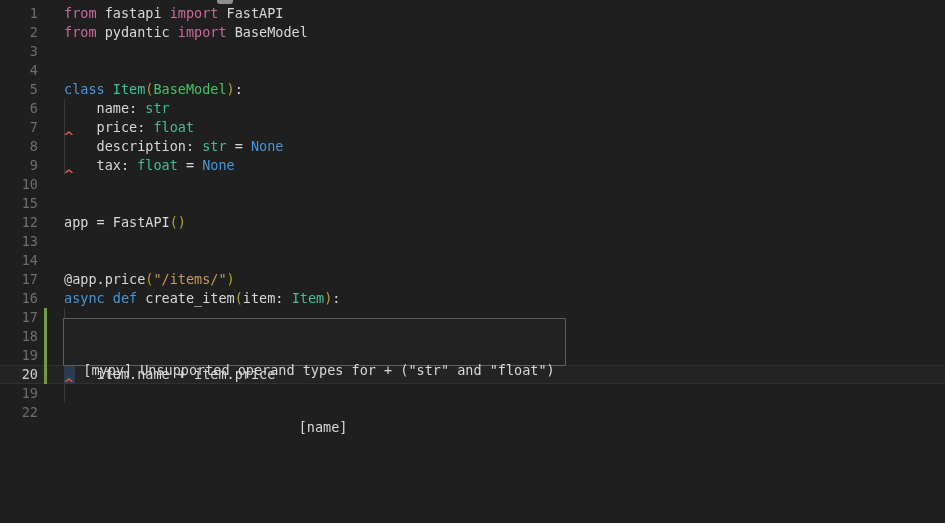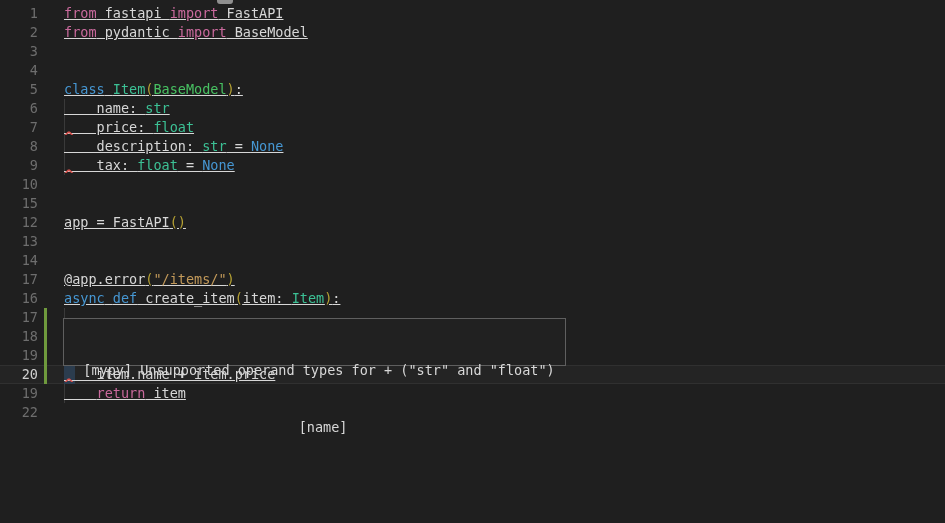--- a/index.html
+++ b/index.html
@@ -24,21 +24,21 @@
     border-top:1px solid var(--cursorline_edge);
     border-bottom:1px solid var(--cursorline_edge);
     box-sizing:border-box;
   }
   .gutter{position:absolute;left:0;top:4px;width:38px;text-align:right;}
   .line-num{height:19px;color:var(--linenum);}
   .line-num.active{color:var(--linenum_active);text-align:right;}
   .gitbar{position:absolute;left:44px;width:3px;background:var(--git_added);}
   .guide{position:absolute;width:1px;background:var(--indent_guide);}
   .code{position:absolute;left:64px;top:4px;}
-  .code-line{height:19px;white-space:pre;color:var(--fg);text-decoration:underline;}
+  .code-line{height:19px;white-space:pre;color:var(--fg);}
   .tok-kw{color:var(--kw);}
   .tok-kwb{color:var(--kwb);}
   .tok-typ{color:var(--typ);}
   .tok-cls{color:var(--cls);}
   .tok-par{color:var(--par);}
   .tok-str{color:var(--str);}
   .tok-fg{color:var(--fg);}
   .cursor-block{position:absolute;left:64px;width:11px;height:19px;background:var(--cursor_block);}
   .caret{
     position:absolute;color:var(--error_caret);font-size:13px;line-height:13px;
@@ -99,27 +99,26 @@
       <div class="code-line"><span class="tok-kwb">class</span><span class="tok-fg"> </span><span class="tok-typ">Item</span><span class="tok-par">(</span><span class="tok-cls">BaseModel</span><span class="tok-par">)</span><span class="tok-fg">:</span></div>
       <div class="code-line"><span class="tok-fg">    name: </span><span class="tok-typ">str</span></div>
       <div class="code-line"><span class="tok-fg">    price: </span><span class="tok-typ">float</span></div>
       <div class="code-line"><span class="tok-fg">    description: </span><span class="tok-typ">str</span><span class="tok-fg"> = </span><span class="tok-kwb">None</span></div>
       <div class="code-line"><span class="tok-fg">    tax: </span><span class="tok-typ">float</span><span class="tok-fg"> = </span><span class="tok-kwb">None</span></div>
       <div class="code-line"></div>
       <div class="code-line"></div>
       <div class="code-line"><span class="tok-fg">app = FastAPI</span><span class="tok-par">()</span></div>
       <div class="code-line"></div>
       <div class="code-line"></div>
-      <div class="code-line"><span class="tok-fg">@app.error</span><span class="tok-par">(</span><span class="tok-str">"/items/"</span><span class="tok-par">)</span></div>
+      <div class="code-line"><span class="tok-fg">@app.price</span><span class="tok-par">(</span><span class="tok-str">"/items/"</span><span class="tok-par">)</span></div>
       <div class="code-line"><span class="tok-kwb">async</span><span class="tok-fg"> </span><span class="tok-kwb">def</span><span class="tok-fg"> create_item</span><span class="tok-par">(</span><span class="tok-fg">item: </span><span class="tok-typ">Item</span><span class="tok-par">)</span><span class="tok-fg">:</span></div>
       <div class="code-line"></div>
       <div class="code-line"></div>
       <div class="code-line"></div>
       <div class="code-line"><span class="tok-fg">    item.name + item.price</span></div>
-      <div class="code-line"><span class="tok-fg">    </span><span class="tok-kw">return</span><span class="tok-fg"> item</span></div>
       <div class="code-line"></div>
     </div>
   <div id="carets">
       <span class="caret" style="left: 65px; top: 130px;">^</span>
       <span class="caret" style="left: 65px; top: 168px;">^</span>
       <span class="caret" style="left: 65px; top: 377px;">^</span>
     </div>
   <div class="tooltip">
     <div>[mypy] Unsupported operand types for + ("str" and "float")</div>
     <div> [name]</div>

